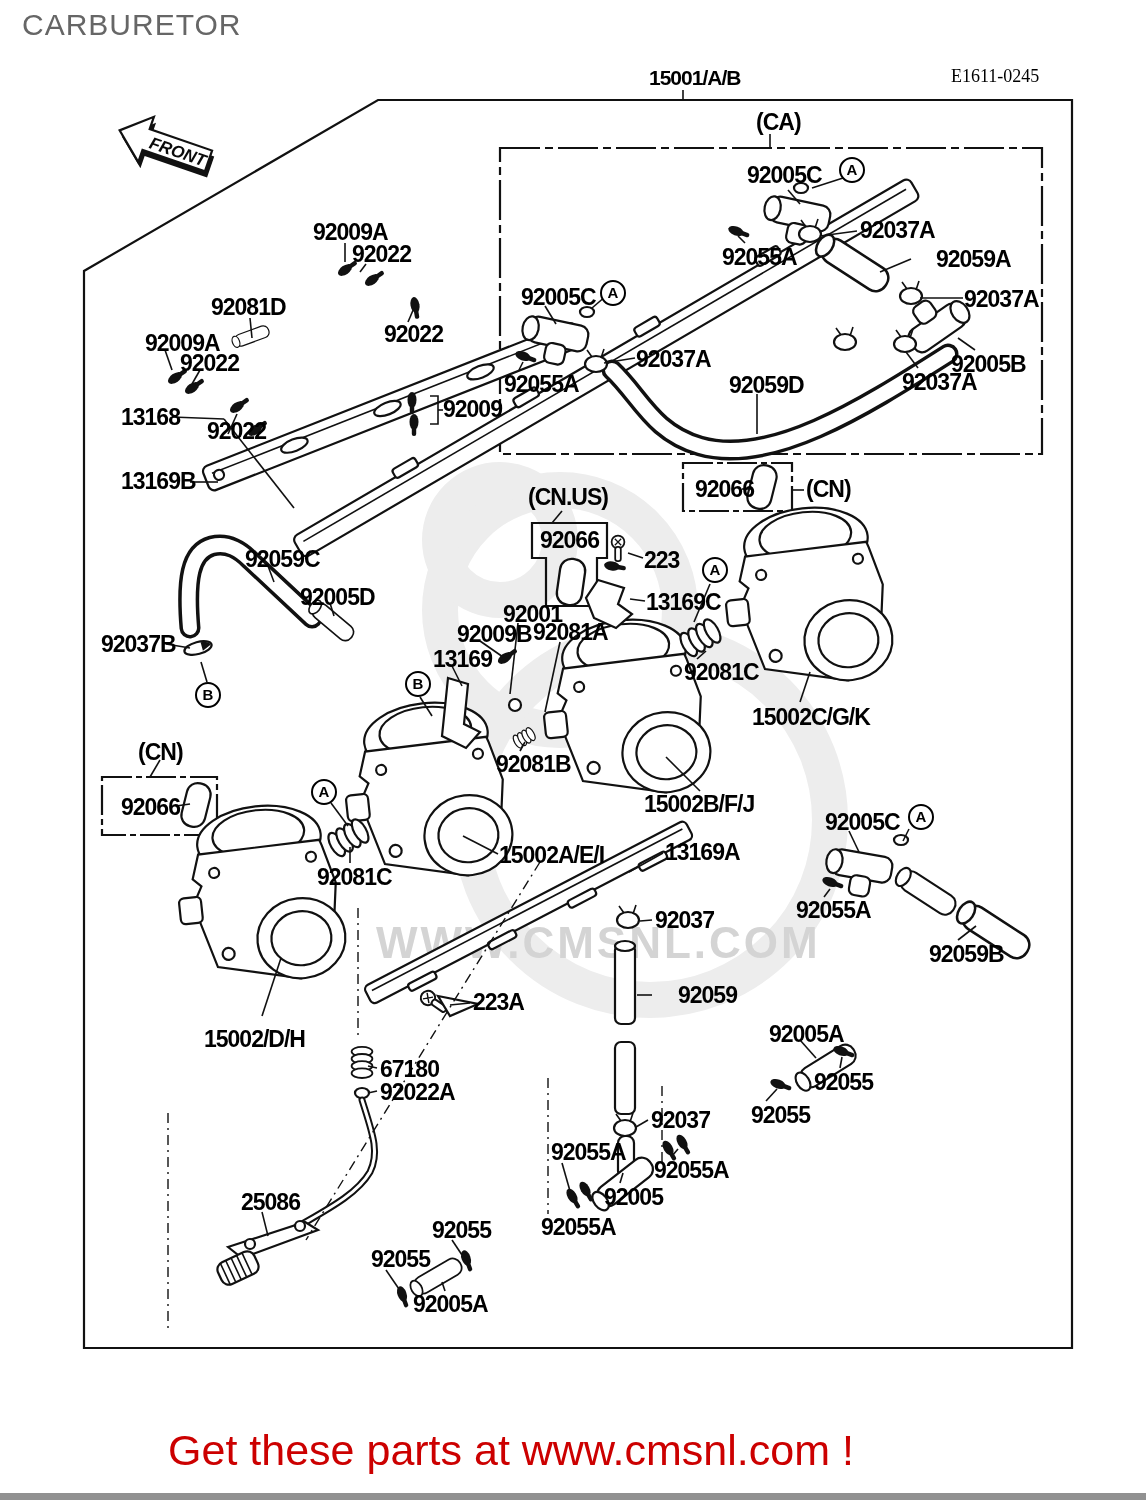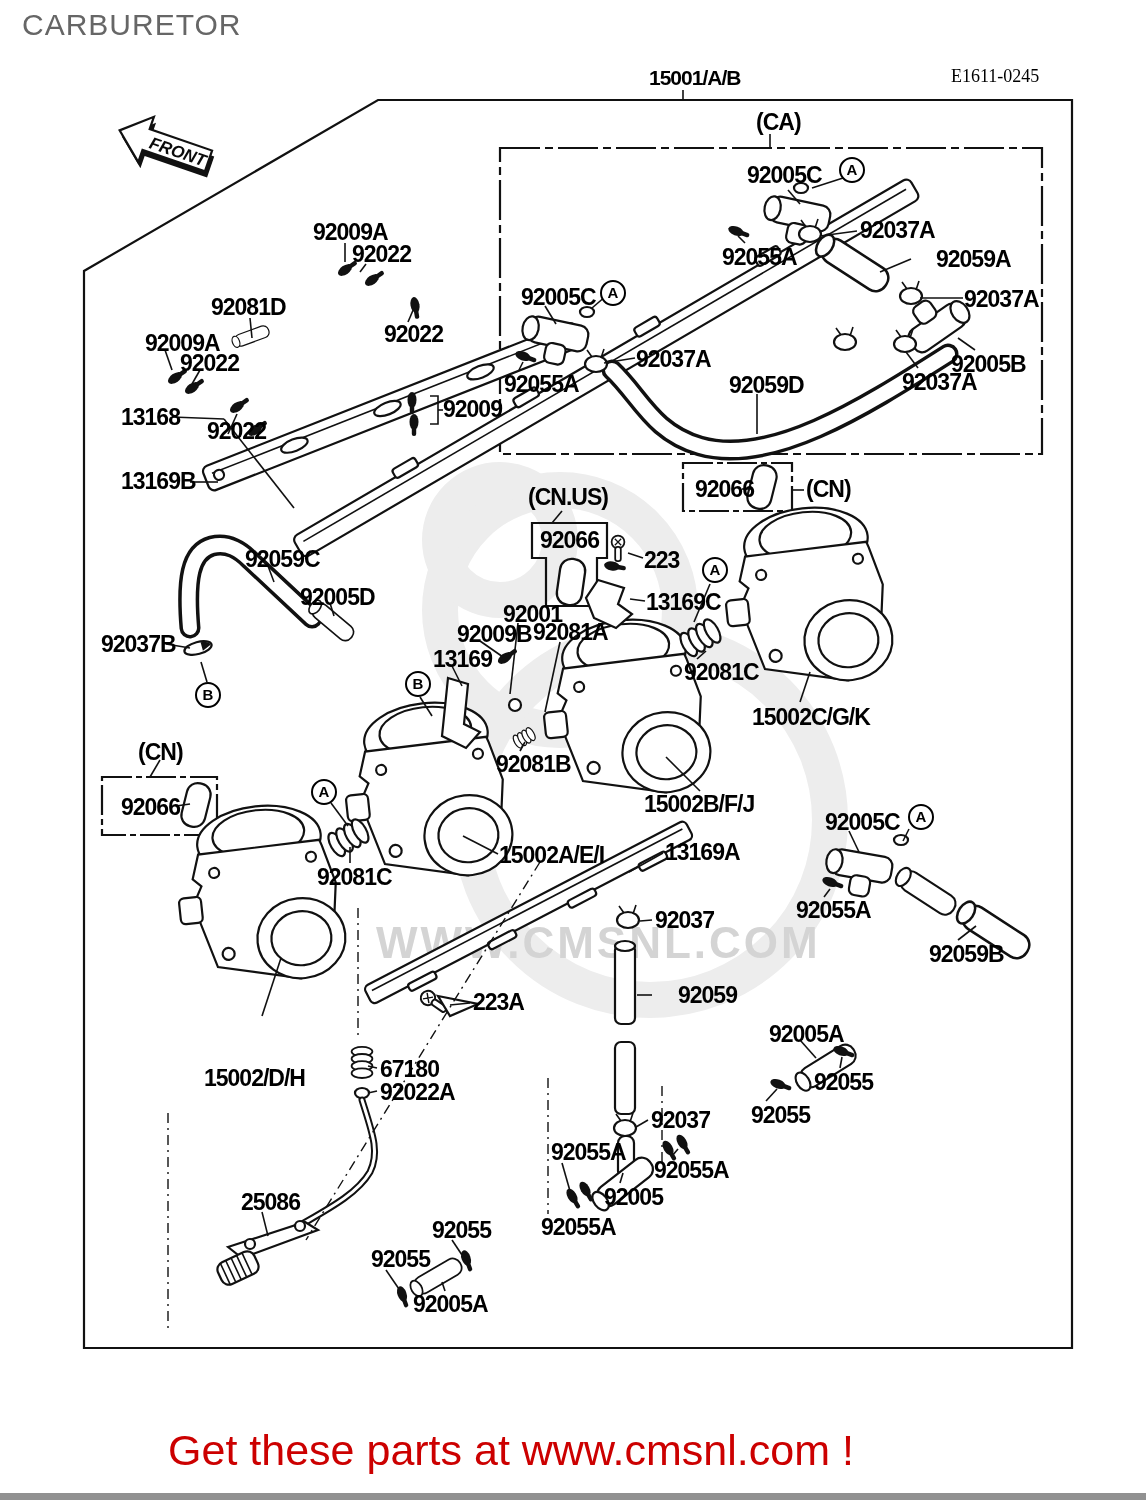--- a/index.html
+++ b/index.html
@@ -387,21 +387,21 @@
       <span class="lbl" style="left: 317px; top: 866px;">92081C</span>
       <span class="lbl" style="left: 499px; top: 844px;">15002A/E/I</span>
       <span class="lbl" style="left: 665px; top: 841px;">13169A</span>
       <span class="lbl" style="left: 825px; top: 811px;">92005C</span>
       <span class="lbl marker" style="left: 908px; top: 804px;">A</span>
       <span class="lbl" style="left: 796px; top: 899px;">92055A</span>
       <span class="lbl" style="left: 929px; top: 943px;">92059B</span>
       <span class="lbl" style="left: 655px; top: 909px;">92037</span>
       <span class="lbl" style="left: 634px; top: 984px; margin-left: 44px;">92059</span>
       <span class="lbl" style="left: 473px; top: 991px;">223A</span>
-      <span class="lbl" style="left: 204px; top: 1067px;">15002/D/H</span>
+      <span class="lbl" style="left: 204px; top: 1028px;">15002/D/H</span>
       <span class="lbl" style="left: 380px; top: 1058px;">67180</span>
       <span class="lbl" style="left: 380px; top: 1081px;">92022A</span>
       <span class="lbl" style="left: 241px; top: 1191px;">25086</span>
       <span class="lbl" style="left: 769px; top: 1023px;">92005A</span>
       <span class="lbl" style="left: 814px; top: 1071px;">92055</span>
       <span class="lbl" style="left: 751px; top: 1104px;">92055</span>
       <span class="lbl" style="left: 651px; top: 1109px;">92037</span>
       <span class="lbl" style="left: 551px; top: 1141px;">92055A</span>
       <span class="lbl" style="left: 654px; top: 1159px;">92055A</span>
       <span class="lbl" style="left: 604px; top: 1186px;">92005</span>

